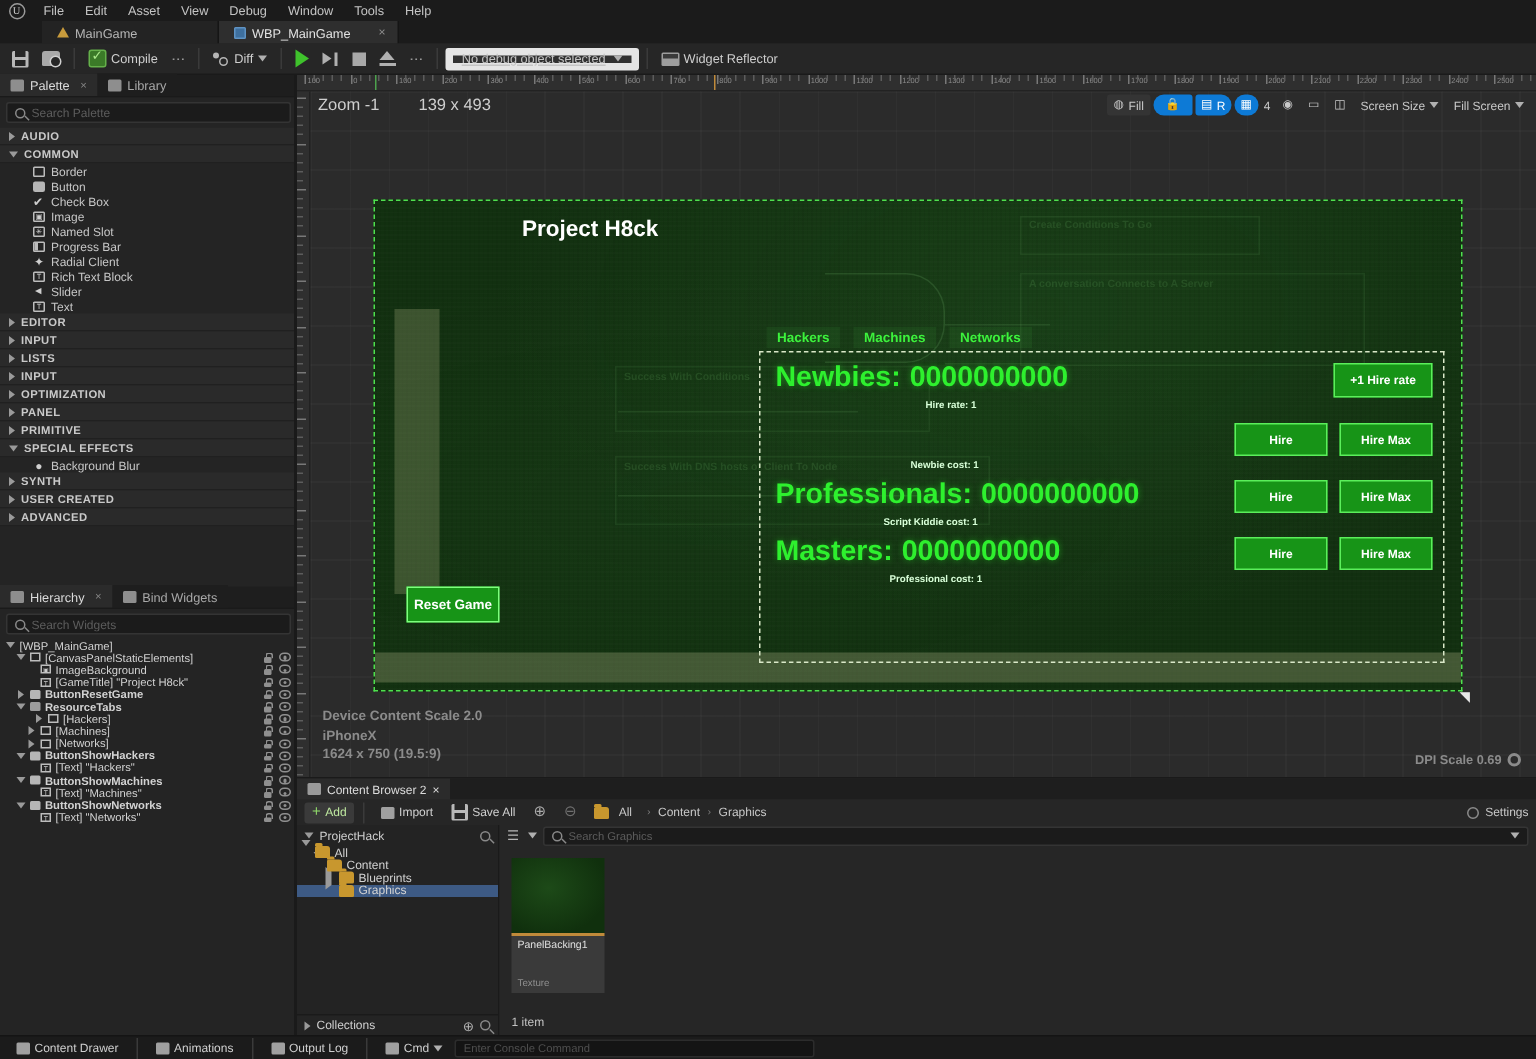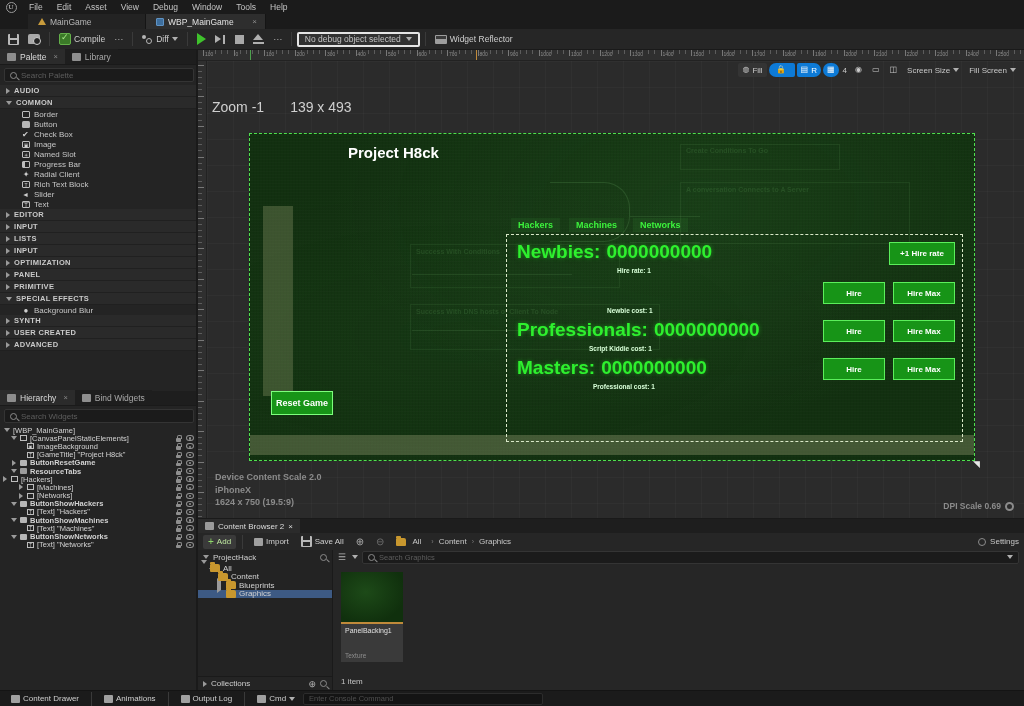--- a/index.html
+++ b/index.html
@@ -80,21 +80,21 @@
   .ico-step::before { content:""; position:absolute; left:0; top:1px; width:0; height:0; border-left:6px solid #b0b0b0; border-top:4.5px solid transparent; border-bottom:4.5px solid transparent; }
   .ico-step::after { content:""; position:absolute; right:1px; top:1px; width:2px; height:9px; background:#b0b0b0; }
   .ico-stop { width: 9px; height: 9px; background: #a8a8a8; }
   .ico-eject { width: 11px; height: 10px; position: relative; }
   .ico-eject::before { content:""; position:absolute; left:0; top:0; width:0; height:0; border-bottom:6px solid #b0b0b0; border-left:5.5px solid transparent; border-right:5.5px solid transparent; }
   .ico-eject::after { content:""; position:absolute; left:0; bottom:0; width:11px; height:2px; background:#b0b0b0; }
   .ico-refl { width: 12px; height: 9px; background: #9d9d9d; border-radius: 1px; position:relative; }
   .ico-refl::after { content:""; position:absolute; left:1px; top:1px; width:10px; height:3px; background:#3a3a3a; }
   .tb-combo {
     height: 15px; display:flex; align-items:center; gap:5px; padding: 0 6px;
-    font-size: 8.5px; color: #c4c4c4; background: #313131; border: 2px solid #e5e5e5; border-radius: 2px;
+    font-size: 8.5px; color: #c4c4c4; background: #313131; border: 5px solid #e5e5e5; border-radius: 2px; text-decoration: underline;
   }
   .caret { width:0; height:0; border-left:3px solid transparent; border-right:3px solid transparent; border-top:4px solid #b0b0b0; }
 
   
   .left-col { position: absolute; top: 50px; left: 0; width: 198px; bottom: 16px; background: #242424; }
   .panel-tabs {
     height: 15px; background: #1e1e1e; display: flex; align-items: flex-end; border-bottom: 1px solid #1a1a1a;
   }
   .ptab {
     height: 15px; display: flex; align-items: center; gap: 4px; padding: 0 7px;
@@ -181,21 +181,21 @@
   .viewport {
     position: absolute; top: 11px; left: 9px; right: 0; bottom: 0;
     background:
       repeating-linear-gradient(to right, rgba(255,255,255,.022) 0 1px, transparent 1px 26px),
       repeating-linear-gradient(to bottom, rgba(255,255,255,.022) 0 1px, transparent 1px 26px),
       #2b2b2b;
     overflow: hidden;
   }
   .zoom-pill {
     position: absolute; top: 3px; left: 5px; display:flex; gap: 26px; align-items:center;
-    font-size: 14px; color: #cfcfcf; z-index: 5; margin-top: 35px;
+    font-size: 11px; color: #cfcfcf; z-index: 5;
   }
   .vp-toolbar {
     position: absolute; top: 2px; right: 4px; display: flex; align-items: center; gap: 2px; z-index: 5;
   }
   .vt {
     height: 14px; display:flex; align-items:center; gap:3px; padding: 0 4px;
     font-size: 8px; color:#c9c9c9; border-radius: 2px; background: #343434;
   }
   .vt.on { background: #0d7ad6; color: #fff; }
   .vt.pill-l { border-radius: 7px 2px 2px 7px; }
@@ -617,21 +617,21 @@
           <span class="twist">
             <i class="arrow-d"></i>
           </span>
           <span class="hico vbox"></span>
           <span class="hlabel bold">ResourceTabs</span>
           <span class="hactions">
             <i class="lockico"></i>
             <i class="eyeico"></i>
           </span>
         </div>
-        <div class="hrow" style="padding-left: 1px;">
+        <div class="hrow" style="padding-left: 22px;">
           <span class="twist">
             <i class="arrow-r"></i>
           </span>
           <span class="hico canvas"></span>
           <span class="hlabel">[Hackers]</span>
           <span class="hactions">
             <i class="lockico"></i>
             <i class="eyeico"></i>
           </span>
         </div>

